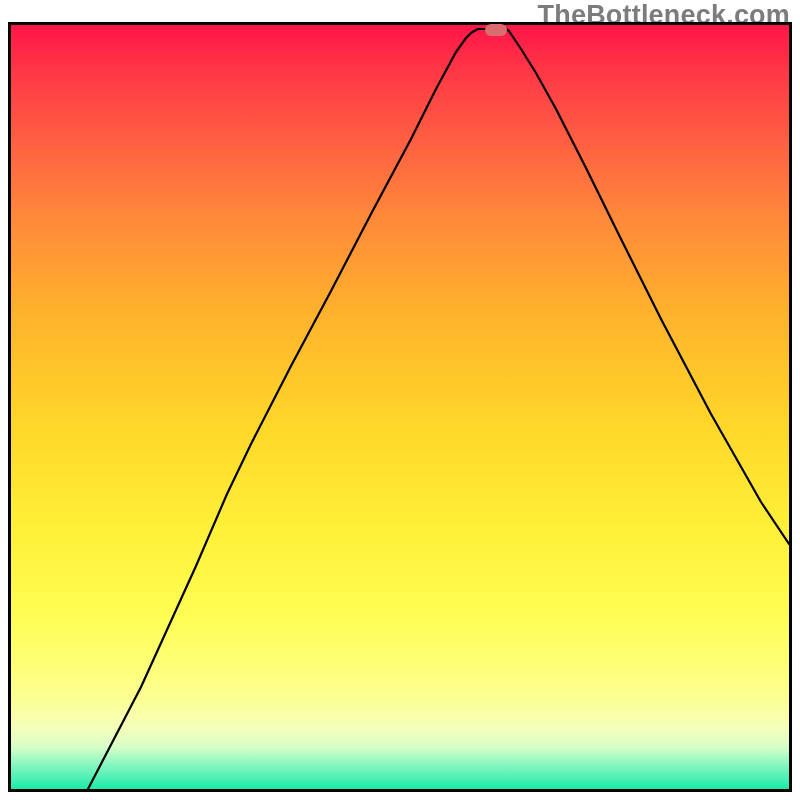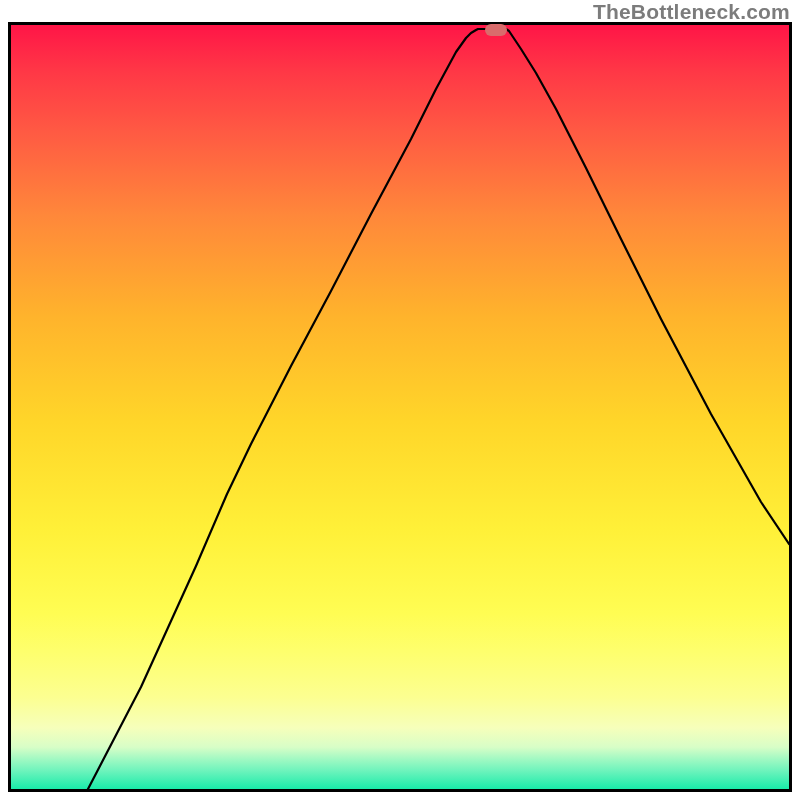--- a/index.html
+++ b/index.html
@@ -38,21 +38,21 @@
       rgb(164, 249, 195) 96%,
       rgb(113, 244, 189) 97.5%,
       rgb(25, 235, 170) 100%
     );
   }
   .watermark {
     position: absolute;
     top: 0px;
     right: 10px;
     font-family: Arial, Helvetica, sans-serif;
-    font-size: 21px;
+    font-size: 27px;
     font-weight: bold;
     color: #7c7c7c;
     letter-spacing: 0.2px;
   }
   .curve-svg {
     position: absolute;
     inset: 0;
     width: 100%;
     height: 100%;
   }

